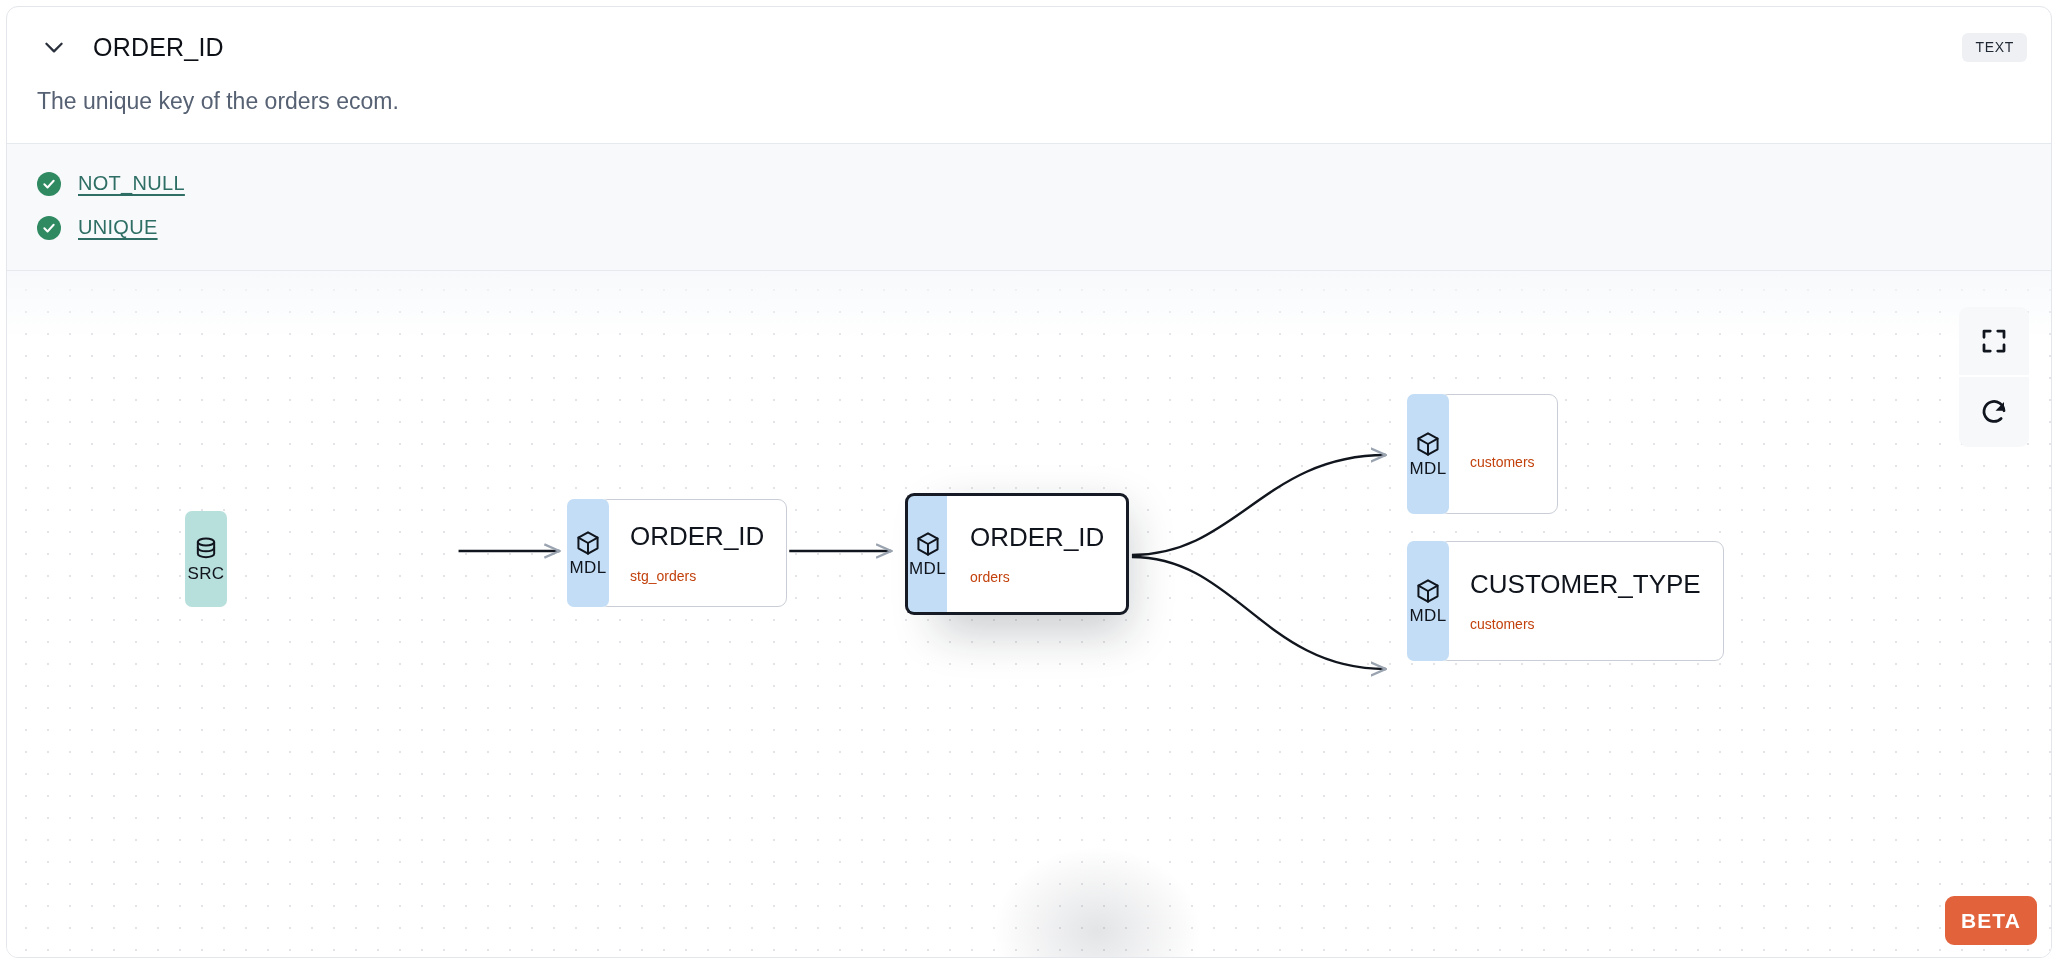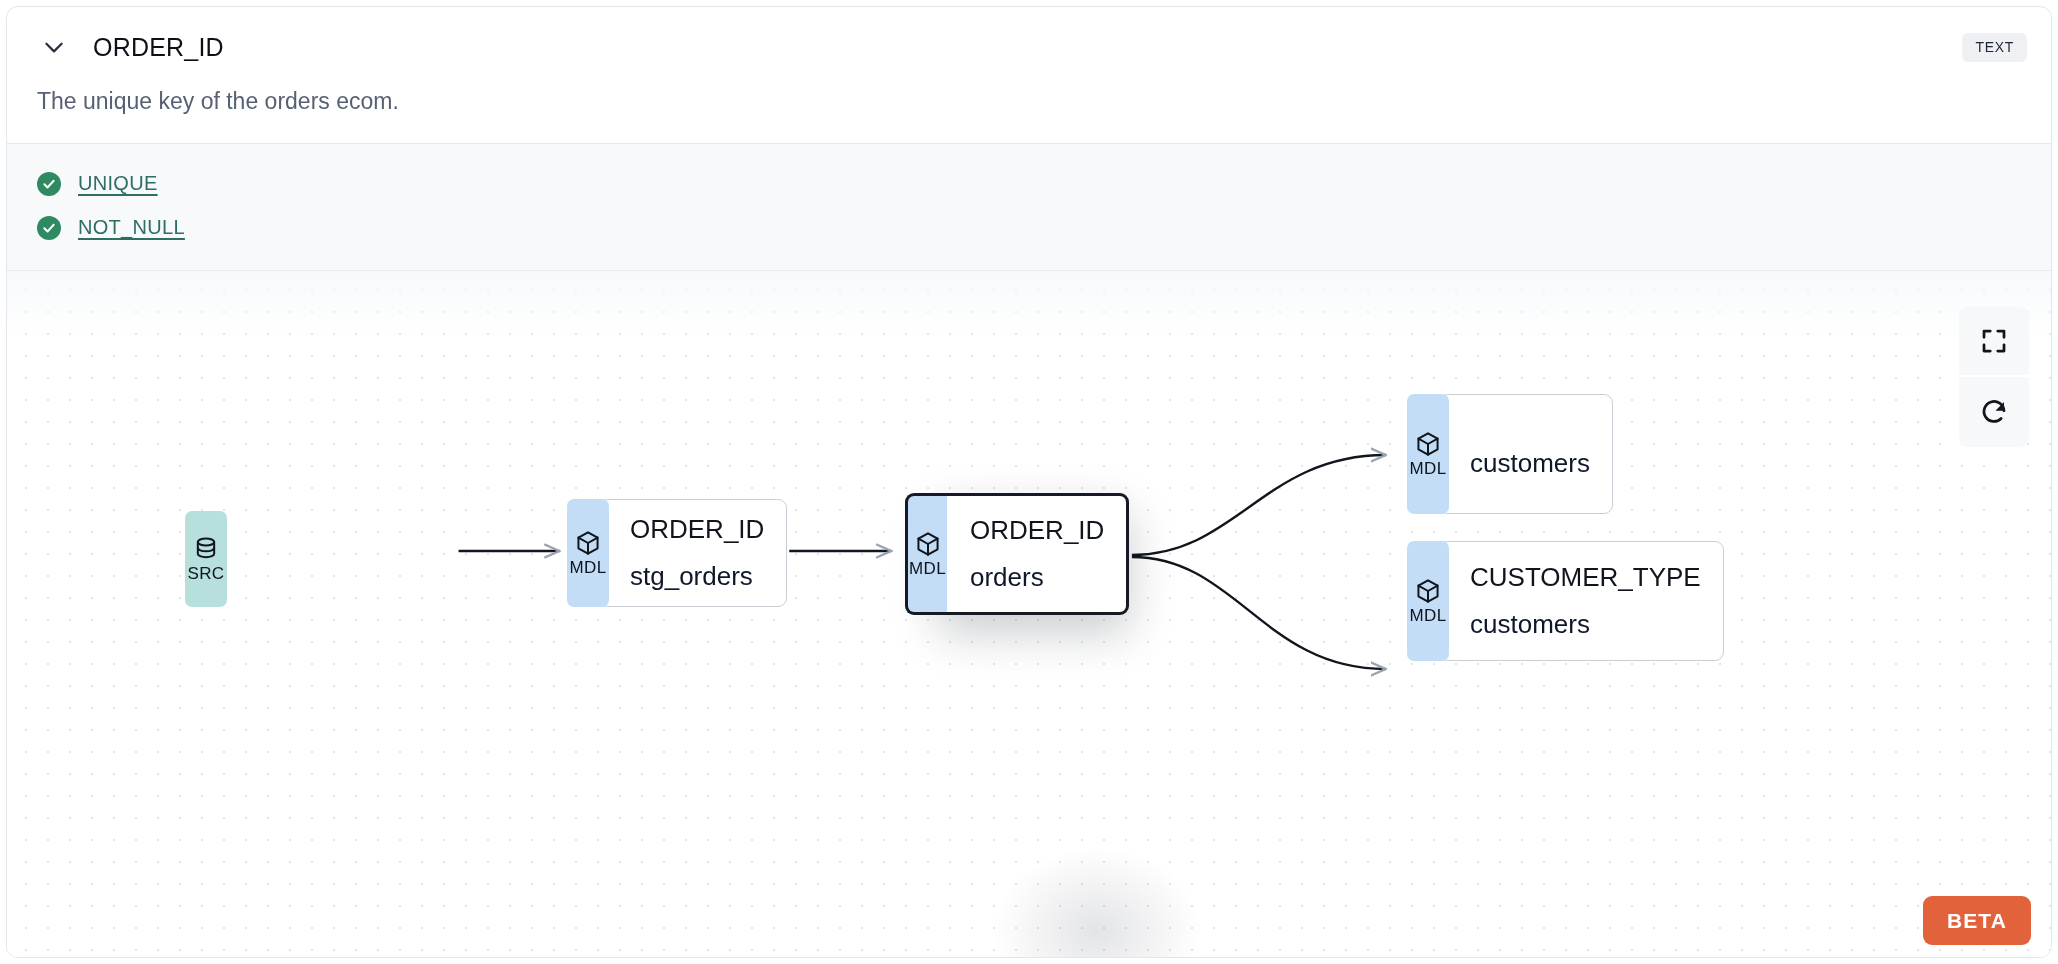--- a/index.html
+++ b/index.html
@@ -165,22 +165,22 @@
     min-width: 0;
   }
   .node-name {
     font-size: 26px;
     color: #10141c;
     line-height: 1.12;
     white-space: nowrap;
   }
   .node-sub {
     margin-top: 18px;
-    font-size: 26px;
-    color: #0f172a;
+    font-size: 14px;
+    color: #c2410c;
     line-height: 1.1;
     white-space: nowrap;
   }
 
   
   .node.focused .node-badge {
     border: 3px solid #151a24;
     border-right: none;
     border-radius: 9px 0 0 9px;
   }
@@ -213,27 +213,27 @@
     display: flex; align-items: center; justify-content: center;
     cursor: pointer;
     border-bottom: 2px solid #ffffff;
   }
   .ctrl-btn:last-child { border-bottom: none; }
   .ctrl-btn svg { display: block; }
 
   
   .beta-badge {
     position: absolute;
-    right: 20px; bottom: 26px;
+    right: 14px; bottom: 26px;
     background: #e2623c;
     color: #ffffff;
     font-size: 21px;
     font-weight: bold;
     letter-spacing: 1.1px;
-    padding: 14px 24px;
+    padding: 14px 16px;
     border-radius: 9px;
     line-height: 1;
     cursor: pointer;
   }
 </style>
 </head>
 <body>
 
 <div id="page">
   <div class="card">
@@ -251,30 +251,30 @@
     <div class="description">The unique key of the orders ecom.</div>
 
     <div class="tests">
 
       <div class="test-row">
         <span class="check-icon">
           <svg width="14" height="14" viewBox="0 0 24 24" fill="none" stroke="#ffffff" stroke-width="3.4" stroke-linecap="round" stroke-linejoin="round">
             <polyline points="4 12.5 9.5 18 20 6.5"></polyline>
           </svg>
         </span>
-        <a class="test-link">UNIQUE</a>
+        <a class="test-link">NOT_NULL</a>
       </div>
 
       <div class="test-row">
         <span class="check-icon">
           <svg width="14" height="14" viewBox="0 0 24 24" fill="none" stroke="#ffffff" stroke-width="3.4" stroke-linecap="round" stroke-linejoin="round">
             <polyline points="4 12.5 9.5 18 20 6.5"></polyline>
           </svg>
         </span>
-        <a class="test-link">NOT_NULL</a>
+        <a class="test-link">UNIQUE</a>
       </div>
 
     </div>
 
     <div class="canvas">
       <div class="canvas-tint"></div>
       <div class="focus-glow"></div>
 
       <svg class="edges" viewBox="0 0 2046 700" preserveAspectRatio="none">
         <defs>

